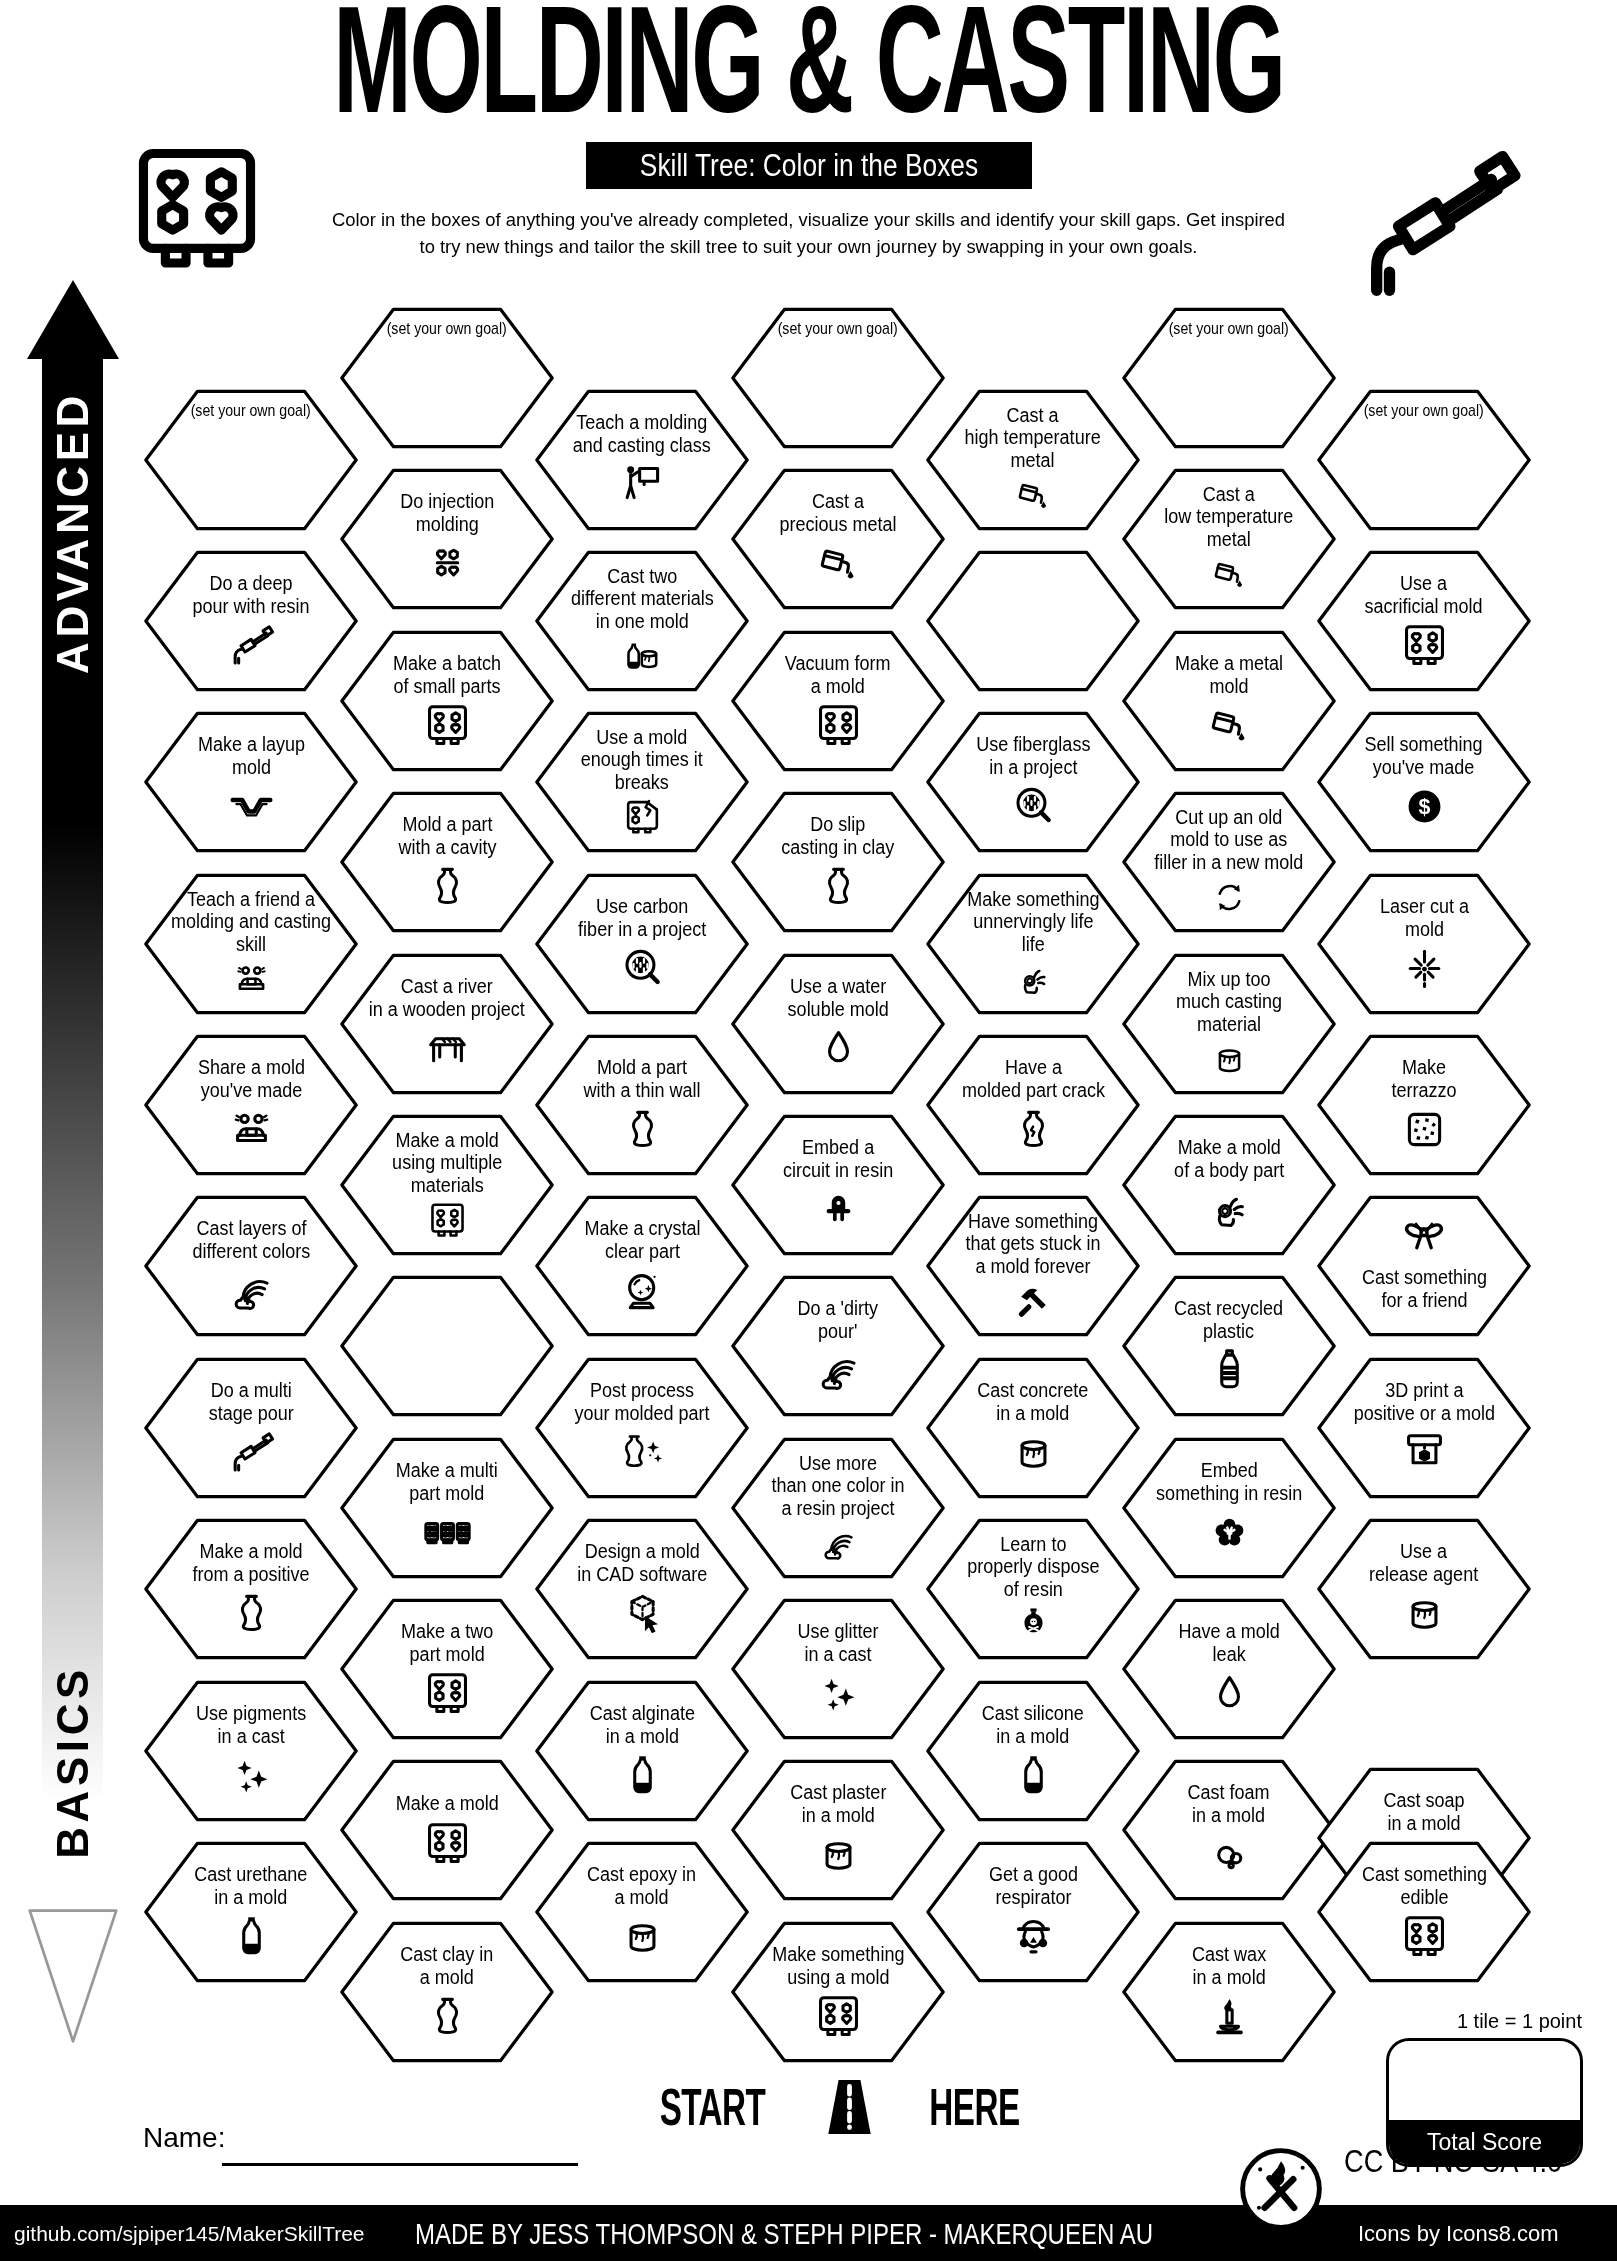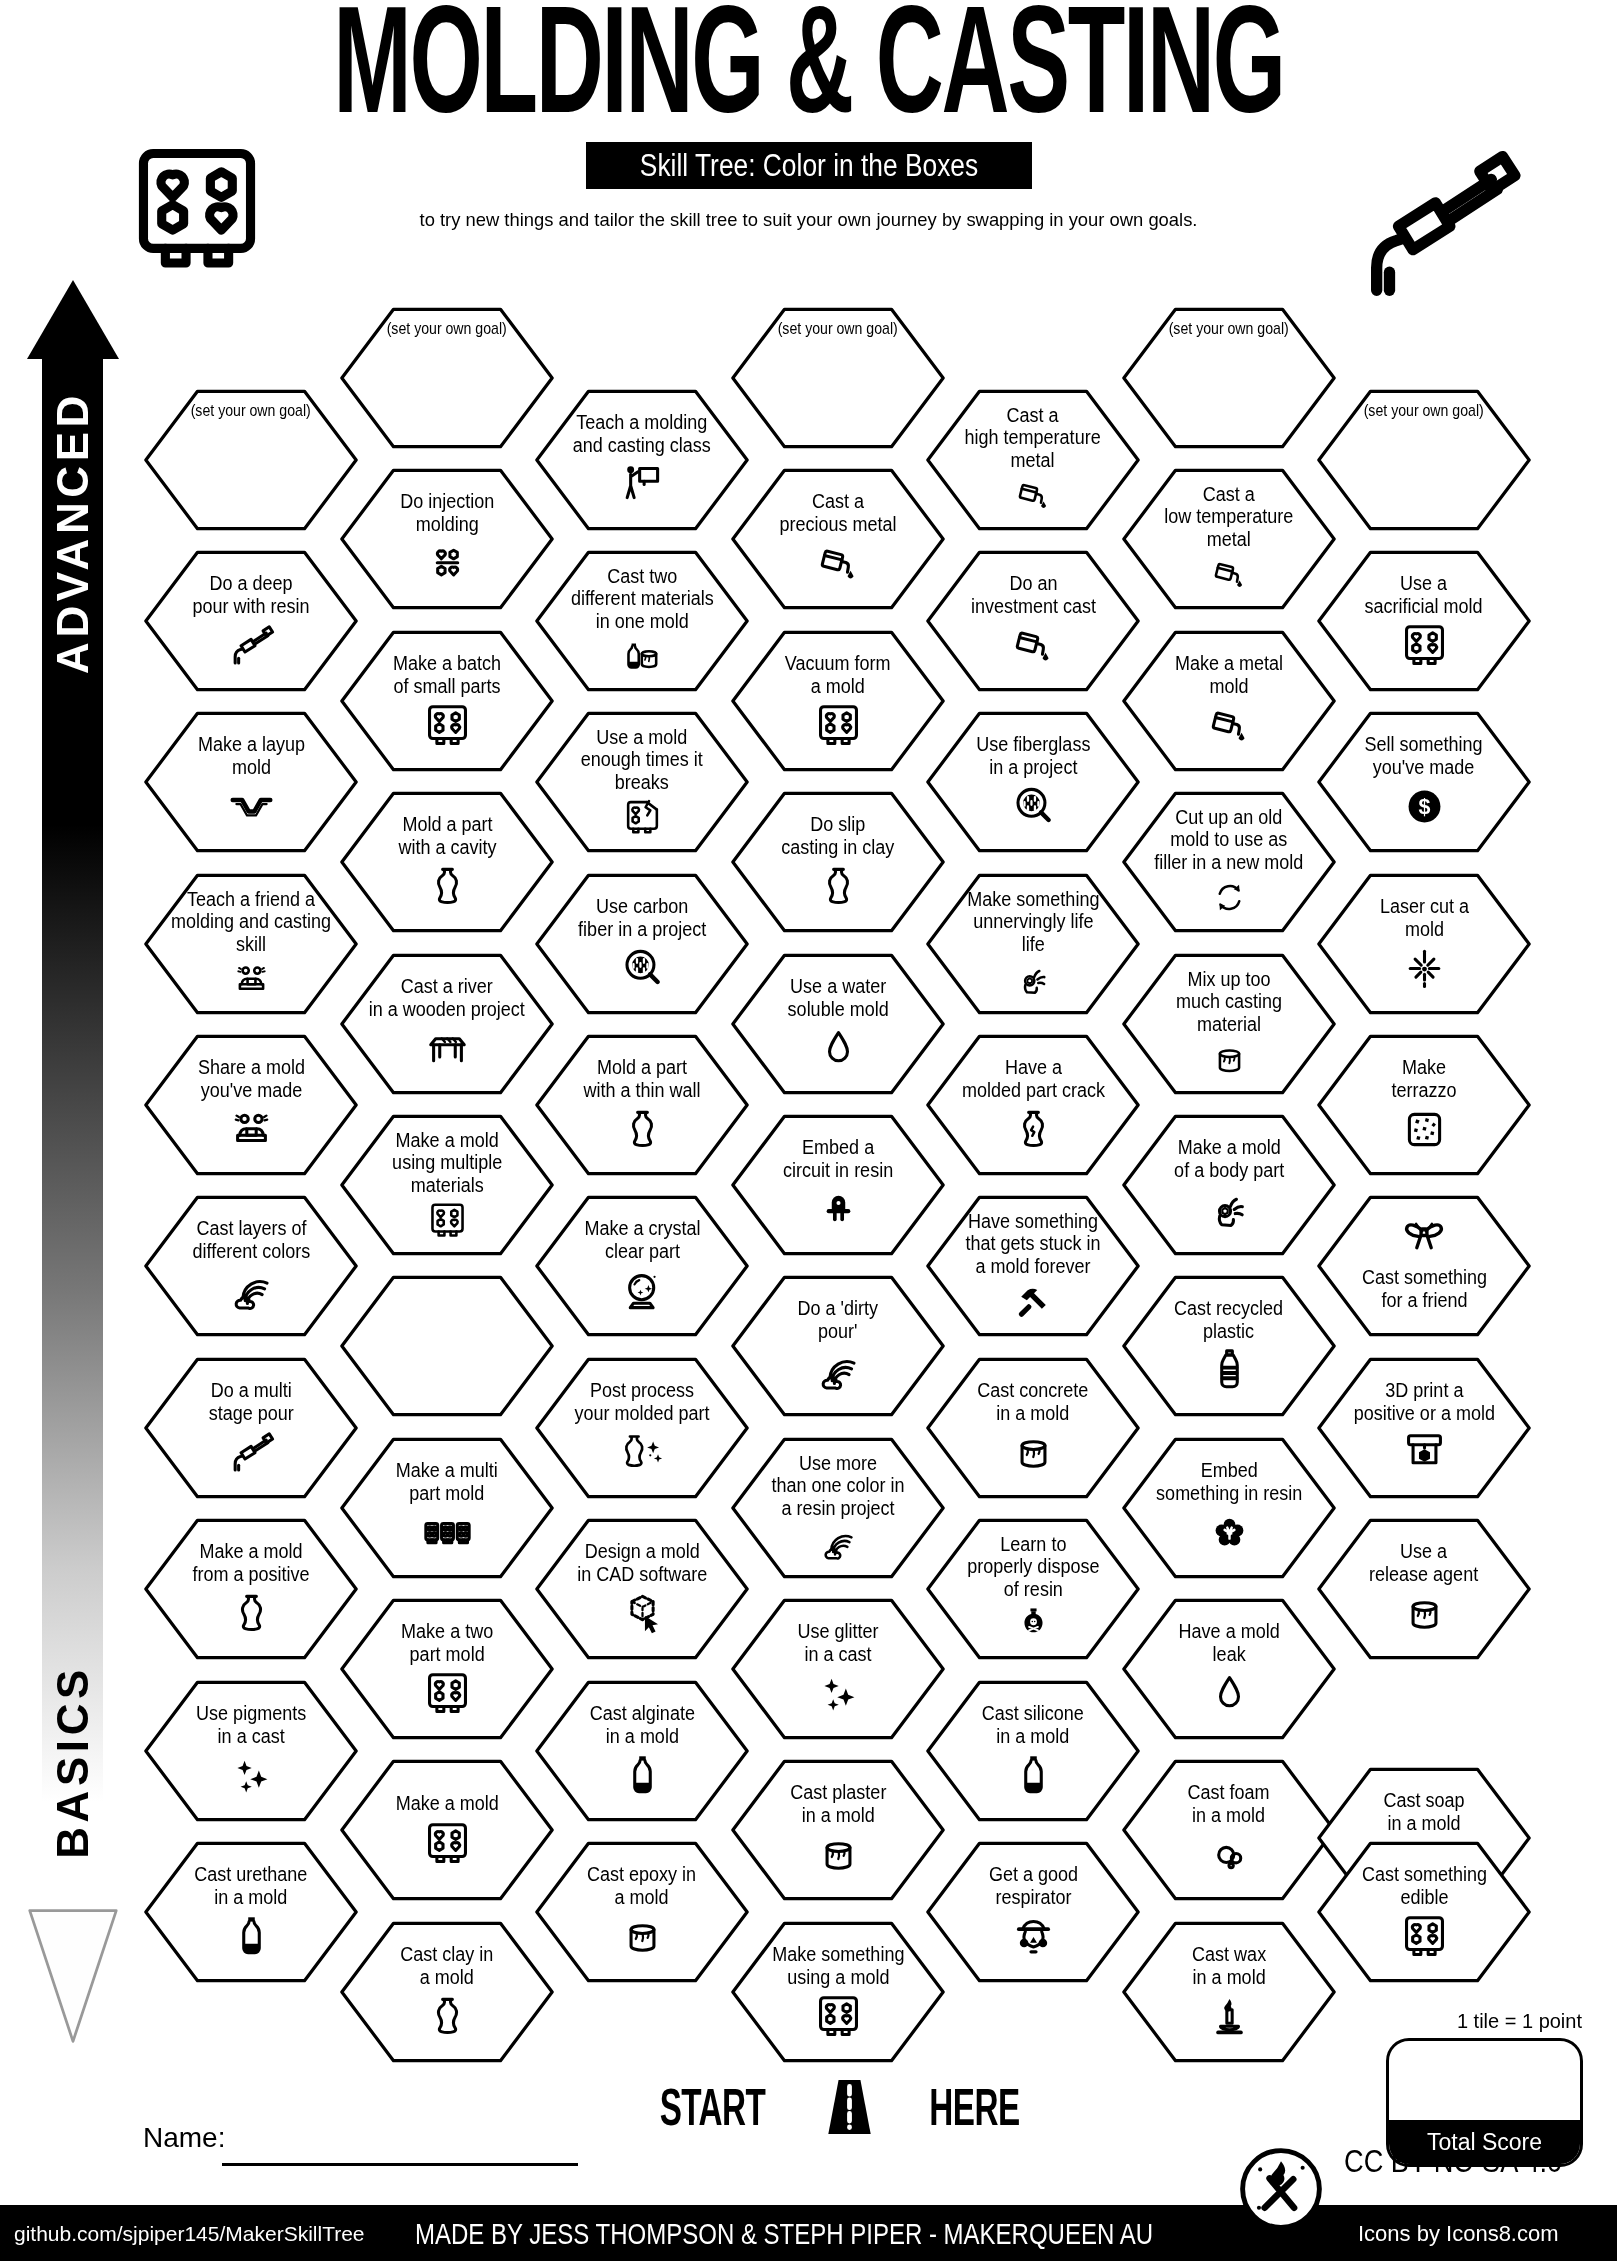--- a/index.html
+++ b/index.html
@@ -60,20 +60,21 @@
 </head>
 <body>
 
 <div class="page">
 
   <div class="title">MOLDING &amp; CASTING</div>
   <div class="subtitle-box">
     <span>Skill Tree: Color in the Boxes</span>
   </div>
   <div class="description">
+    <div>Color in the boxes of anything you've already completed, visualize your skills and identify your skill gaps.  Get inspired</div>
     <div>to try new things and tailor the skill tree to suit your own journey by swapping in your own goals.</div>
   </div>
 
   <div class="corner-icon" style="left:124px;top:132px;width:146px;height:155px;">
       <svg viewBox="0 0 24 24" fill="none" stroke="#000" stroke-width="1.5" stroke-linecap="round" stroke-linejoin="round" style="width: 100%; height: 100%; display: block;">
         <rect x="3.2" y="2.8" width="17.6" height="15.6" rx="1.6"></rect>
         <path d="M8 10 L6.2 8.1 A1.35 1.35 0 0 1 8 6.3 A1.35 1.35 0 0 1 9.8 8.1 Z"></path>
         <polygon points="16,5.8 17.8,6.85 17.8,8.95 16,10 14.2,8.95 14.2,6.85"></polygon>
         <polygon points="8,11.2 9.8,12.25 9.8,14.35 8,15.4 6.2,14.35 6.2,12.25"></polygon>
         <path d="M16 15.4 L14.2 13.5 A1.35 1.35 0 0 1 16 11.7 A1.35 1.35 0 0 1 17.8 13.5 Z"></path>
@@ -816,34 +817,20 @@
               </g>
               <path d="M17.9 15.5 l-1.5 2.7 q1.5 2.2 3 0 Z" fill="#000" stroke="none"></path>
             </svg>
           </div>
         </div>
       </div>
       <div class="hex" style="left: 926px; top: 549px;">
         <svg class="shape" viewBox="0 0 464 312">
           <polygon points="4,156 116,7 348,7 460,156 348,305 116,305" fill="#fff" stroke="#000" stroke-width="7" stroke-linejoin="round"></polygon>
         </svg>
-        <div class="content">
-          <span class="label" style="font-size: 20px;">Do an
-investment cast</span>
-          <div class="icn" style="width: 49px; height: 49px;">
-            <svg viewBox="0 0 24 24" fill="none" stroke="#000" stroke-width="1.5" stroke-linecap="round" stroke-linejoin="round">
-              <g transform="rotate(14 11 11)">
-                <rect x="4.6" y="7.2" width="8.8" height="7.6" rx="1"></rect>
-                <line x1="4.6" y1="9.6" x2="13.4" y2="9.6"></line>
-                <path d="M13.4 10.4 h2.2 q1.6.2 1.7 1.8 l.2 2.6"></path>
-              </g>
-              <path d="M17.9 15.5 l-1.5 2.7 q1.5 2.2 3 0 Z" fill="#000" stroke="none"></path>
-            </svg>
-          </div>
-        </div>
       </div>
       <div class="hex" style="left: 926px; top: 710px;">
         <svg class="shape" viewBox="0 0 464 312">
           <polygon points="4,156 116,7 348,7 460,156 348,305 116,305" fill="#fff" stroke="#000" stroke-width="7" stroke-linejoin="round"></polygon>
         </svg>
         <div class="content">
           <span class="label" style="font-size: 20px;">Use fiberglass
 in a project</span>
           <div class="icn" style="width: 49px; height: 49px;">
             <svg viewBox="0 0 24 24" fill="none" stroke="#000" stroke-width="1.5" stroke-linecap="round" stroke-linejoin="round">

